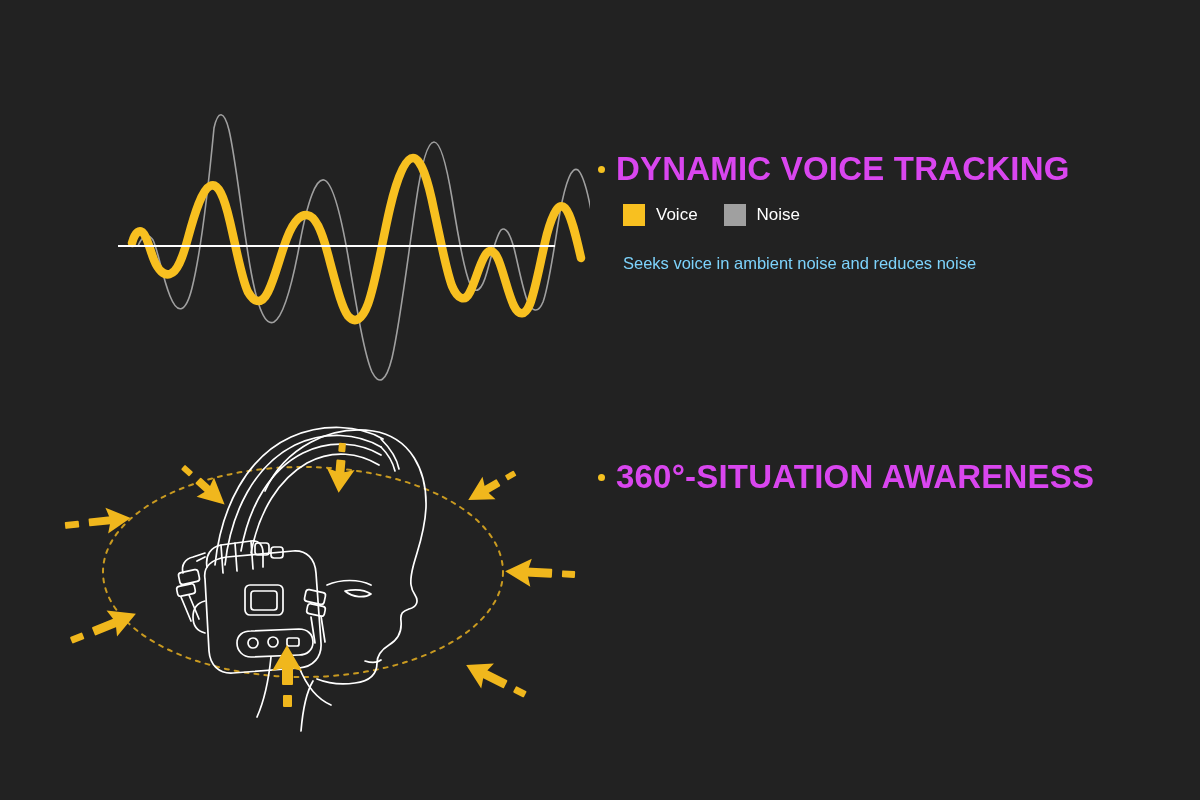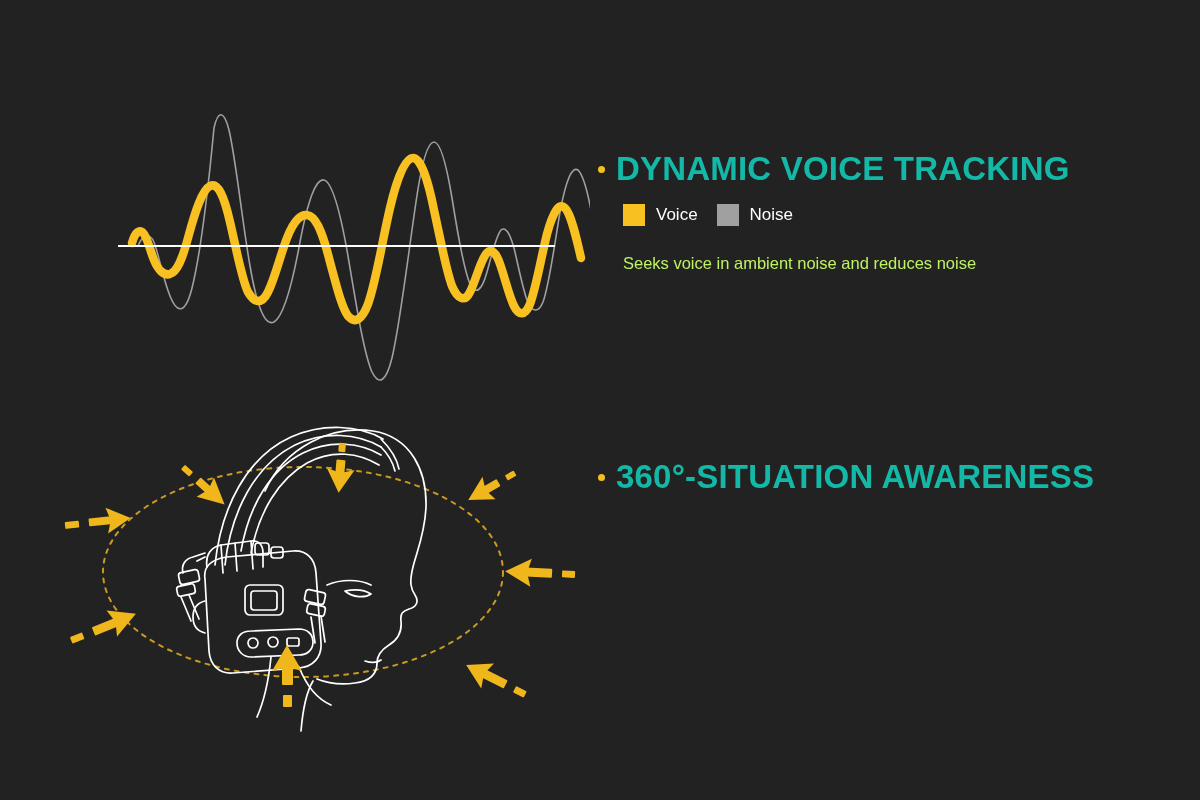--- a/index.html
+++ b/index.html
@@ -47,54 +47,54 @@
   .bullet-dot {
     width: 7px;
     height: 7px;
     border-radius: 50%;
     background: #f5c120;
     flex: 0 0 auto;
     position: relative;
     top: -7px;
   }
   .section-heading {
-    color: #14b8a6;
+    color: #d946ef;
     font-size: 33px;
     font-weight: bold;
     letter-spacing: 0.2px;
     line-height: 1.05;
     white-space: nowrap;
   }
   .legend-row {
     display: flex;
     align-items: flex-end;
     margin-top: 17px;
     margin-left: 25px;
-    gap: 1px;
+    gap: 8px;
   }
   .legend-item {
     display: flex;
     align-items: center;
     gap: 11px;
   }
   .legend-item + .legend-item { margin-left: 18px; }
   .swatch {
     width: 22px;
     height: 22px;
     flex: 0 0 auto;
   }
   .swatch.voice { background: #f8c020; }
   .swatch.noise { background: #a0a0a0; }
   .legend-label {
     color: #ffffff;
     font-size: 17px;
     line-height: 1;
   }
   .body-copy {
-    color: #bef264;
+    color: #7dd3fc;
     font-size: 16.5px;
     line-height: 1.68;
     margin-top: 24px;
     margin-left: 25px;
   }
   .body-copy div { white-space: nowrap; }
 
   
   #awareness-text-block {
     left: 598px;

